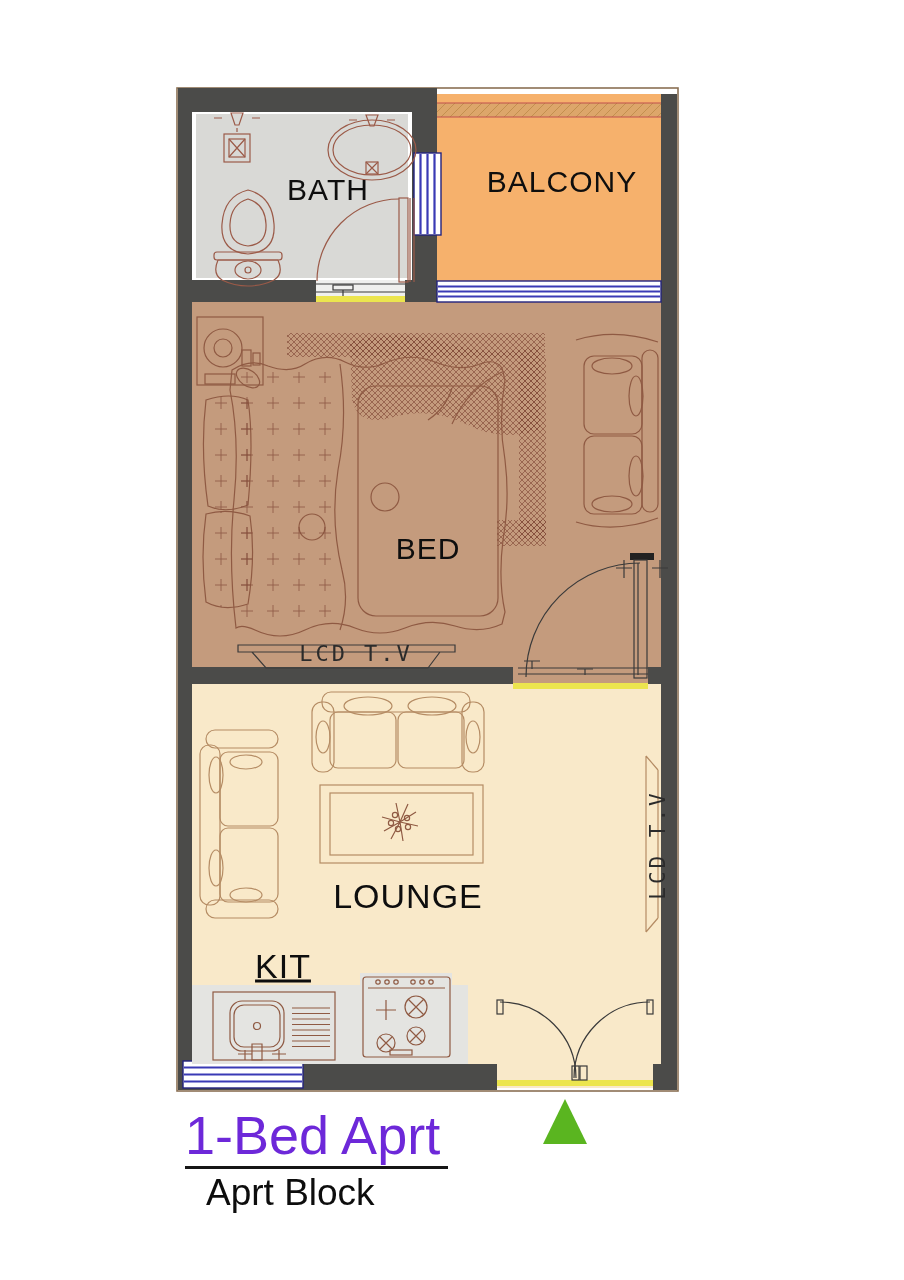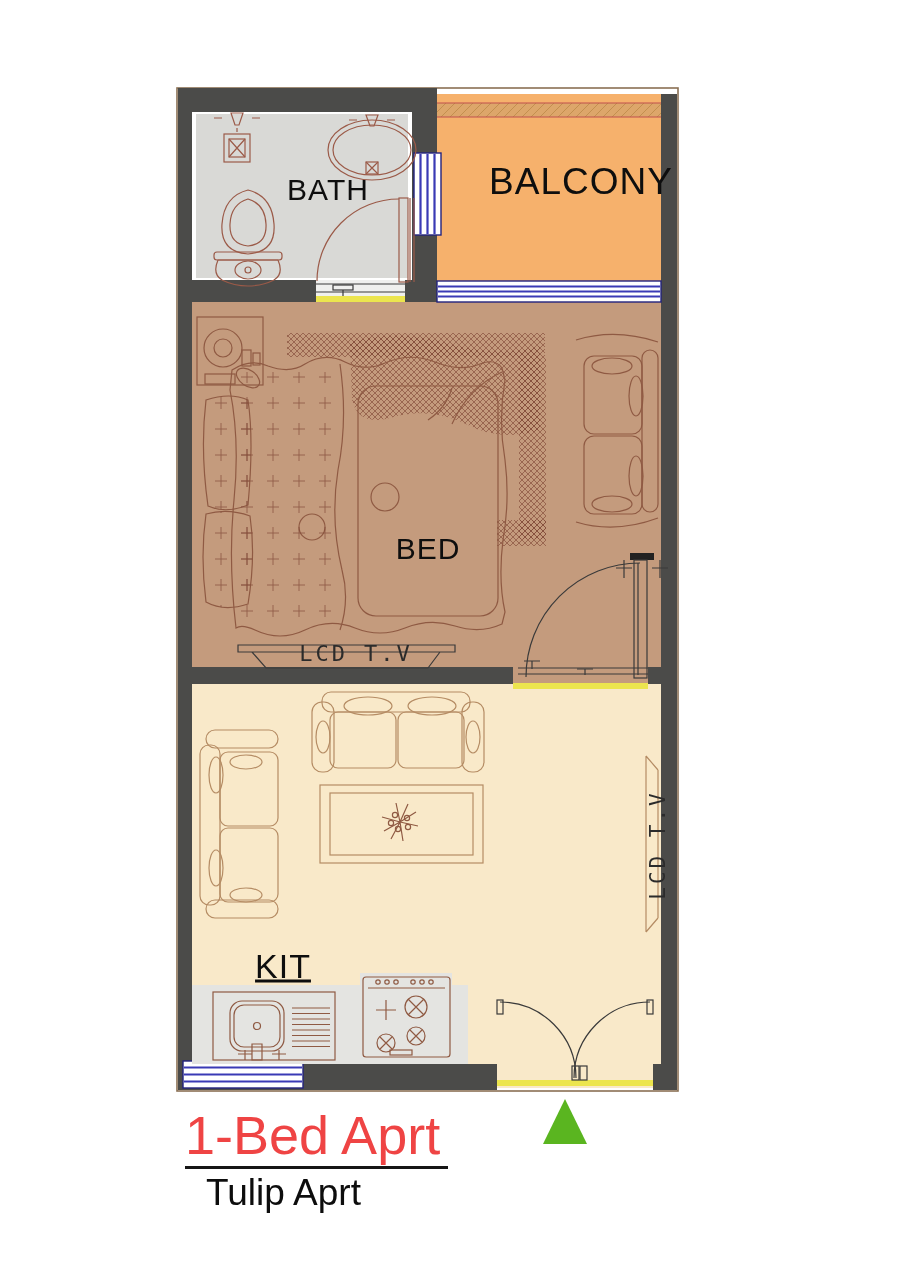--- a/index.html
+++ b/index.html
@@ -24,33 +24,33 @@
   .lb{stroke:var(--line-bath,#9b5a48);stroke-width:1.2;fill:none;}
   .lbed{stroke:var(--line-bed,#8f5a43);stroke-width:1.2;fill:none;}
   .ll{stroke:var(--line-lounge,#b58c64);stroke-width:1.2;fill:none;}
   .dk{stroke:#3a3a3a;stroke-width:1.2;fill:none;}
 
   .room-label{
     position:absolute;transform:translate(-50%,-50%);
     color:#0e0e0e;white-space:nowrap;letter-spacing:1px;
   }
   .lbl-bath{left:328px;top:190px;font-size:30px;}
-  .lbl-balcony{left:562px;top:182px;font-size:37px;margin-left:19px;}
+  .lbl-balcony{left:562px;top:182px;font-size:30px;}
   .lbl-bed{left:428px;top:549px;font-size:30px;}
   .lbl-lounge{left:408px;top:896px;font-size:34px;}
   .lbl-kit{left:283px;top:966px;font-size:34px;text-decoration:underline;}
   .lbl-tv{
     font-family:"DejaVu Sans Mono",monospace;color:#2b2b2b;
     font-size:22px;letter-spacing:3px;
   }
   .lbl-tv-bed{left:356px;top:653px;}
   .lbl-tv-lounge{left:658px;top:845px;transform:translate(-50%,-50%) rotate(-90deg);font-size:21px;}
 
   .title{
-    position:absolute;left:185px;top:1104px;font-size:54px;color:#ef4444;
+    position:absolute;left:185px;top:1104px;font-size:54px;color:#6d28d9;
   }
   .title-underline{
     position:absolute;left:185px;top:1166px;width:263px;height:3px;background:#161616;
   }
   .subtitle{
     position:absolute;left:206px;top:1172px;font-size:37px;color:#0d0d0d;
   }
   .north-arrow{
     position:absolute;left:543px;top:1099px;width:0;height:0;
     border-left:22px solid transparent;border-right:22px solid transparent;
@@ -288,22 +288,23 @@
       <rect class="dk" x="647" y="1000" width="6" height="14"></rect>
       <rect class="dk" x="572" y="1066" width="7" height="14"></rect>
       <rect class="dk" x="580" y="1066" width="7" height="14"></rect>
     </g>
   </g>
 </svg>
 
 <div class="room-label lbl-bath">BATH</div>
 <div class="room-label lbl-balcony">BALCONY</div>
 <div class="room-label lbl-bed">BED</div>
+<div class="room-label lbl-lounge">LOUNGE</div>
 <div class="room-label lbl-kit">KIT</div>
 <div class="room-label lbl-tv lbl-tv-bed">LCD T.V</div>
 <div class="room-label lbl-tv lbl-tv-lounge">LCD T.V</div>
 
 <div class="title">1-Bed Aprt</div>
 <div class="title-underline"></div>
-<div class="subtitle">Tulip Aprt</div>
+<div class="subtitle">Aprt Block</div>
 <div class="north-arrow"></div>
 
 </div>
 
 </body></html>

